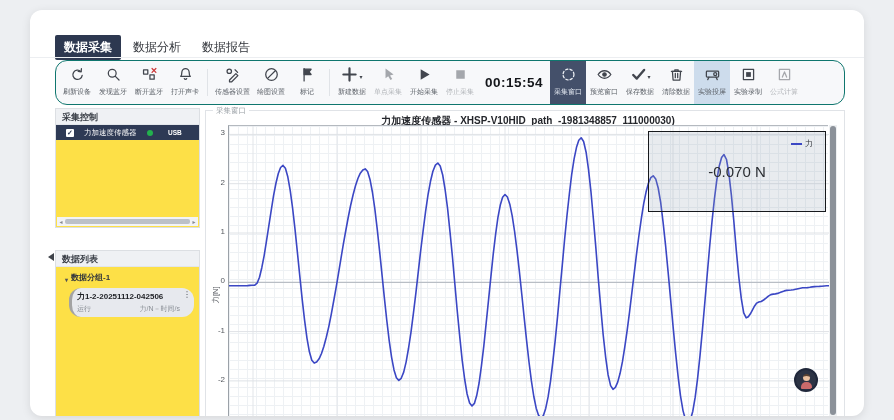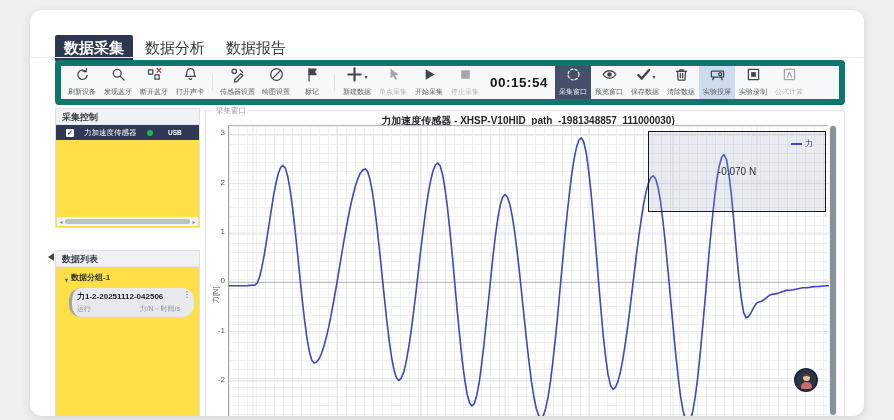--- a/index.html
+++ b/index.html
@@ -5,27 +5,27 @@
   * { margin:0; padding:0; box-sizing:border-box; }
   html,body { width:894px; height:420px; overflow:hidden; }
   body { background:#edeff2; font-family:"Liberation Sans", sans-serif; position:relative; }
 
   .window { position:absolute; left:30px; top:10px; width:834px; height:406px;
     background:#fff; border-radius:12px; box-shadow:0 2px 10px rgba(0,0,0,.10);
     overflow:hidden; }
 
   
   .tabs { position:absolute; left:25px; top:25px; display:flex; gap:3px; }
-  .tab { font-size:15px; color:#33363c; padding:4px 9px; cursor:pointer; border-radius:2px;text-align:center; }
+  .tab { font-size:12px; color:#33363c; padding:4px 9px; cursor:pointer; border-radius:2px;text-align:center; }
   .tab.active { background:#2d3850; color:#fff; font-weight:bold; }
   .tabs-line { position:absolute; left:0; right:0; top:47px; border-top:1px solid #eceef1; }
 
   
   .toolbar { position:absolute; left:25px; top:50px; right:19px; height:45px;
-    background:#f7f8fa; border:6px solid #0f766e; border-radius:4px;
+    background:#f7f8fa; border:1px solid #0f766e; border-radius:12px;
     display:flex; align-items:stretch; padding:0 3px; overflow:hidden; }
   .tb-btn { display:flex; flex-direction:column; align-items:center; justify-content:center;
     min-width:36px; padding:0 3px; gap:2px; color:#42464e; cursor:pointer; }
   .tb-btn .icon-row { display:flex; align-items:center; gap:1px; height:17px; }
   .tb-btn svg { stroke:currentColor; fill:none; stroke-width:1.5; stroke-linecap:round; stroke-linejoin:round; }
   .tb-label { font-size:7px; color:#5b6067; white-space:nowrap; }
   .tb-btn.dark { background:#44506a; color:#eef1f6; margin:0; }
   .tb-btn.dark .tb-label { color:#e4e9f2; }
   .tb-btn.light { background:#cddcec; }
   .tb-btn.disabled { opacity:.45; }
@@ -91,21 +91,21 @@
     border-left:1px solid #9ba1a8; border-top:1px solid #b4b9bf;
     background-image:
       repeating-linear-gradient(to right, #eef1f4 0, #eef1f4 1px, transparent 1px, transparent 9px),
       repeating-linear-gradient(to bottom, #eef1f4 0, #eef1f4 1px, transparent 1px, transparent 9px); }
   .ytick { position:absolute; width:20px; text-align:right; font-size:8px; color:#55595f; }
   .ylabel { position:absolute; left:2px; top:186px; font-size:7.5px; color:#55595f;
     transform:rotate(-90deg); transform-origin:center; white-space:nowrap; }
   .sel-box { position:absolute; left:443px; top:27px; width:178px; height:81px;
     border:1.5px solid #17191d; background:rgba(150,163,180,.22);
     display:flex; align-items:center; justify-content:center; }
-  .sel-box .annot { font-size:10px; color:#2b2e33; }
+  .sel-box .annot { font-size:15px; color:#2b2e33; }
   .legend { position:absolute; left:586px; top:34px; display:flex; align-items:center; gap:3px; }
   .legend .dash { width:11px; height:2px; }
   .legend .lbl { font-size:8px; color:#33363c; }
   .vscroll { position:absolute; left:624px; top:21px; width:8px; height:291px; background:#eef0f2; }
   .vscroll .thumb { position:absolute; left:1px; right:1px; top:1px; bottom:1px;
     background:#8b9199; border-radius:3px; }
 
   .avatar-fab { position:absolute; left:589px; top:264px; width:24px; height:24px;
     border-radius:50%; background:#2c3344; border:2px solid #20273a; cursor:pointer;
     overflow:hidden; }

